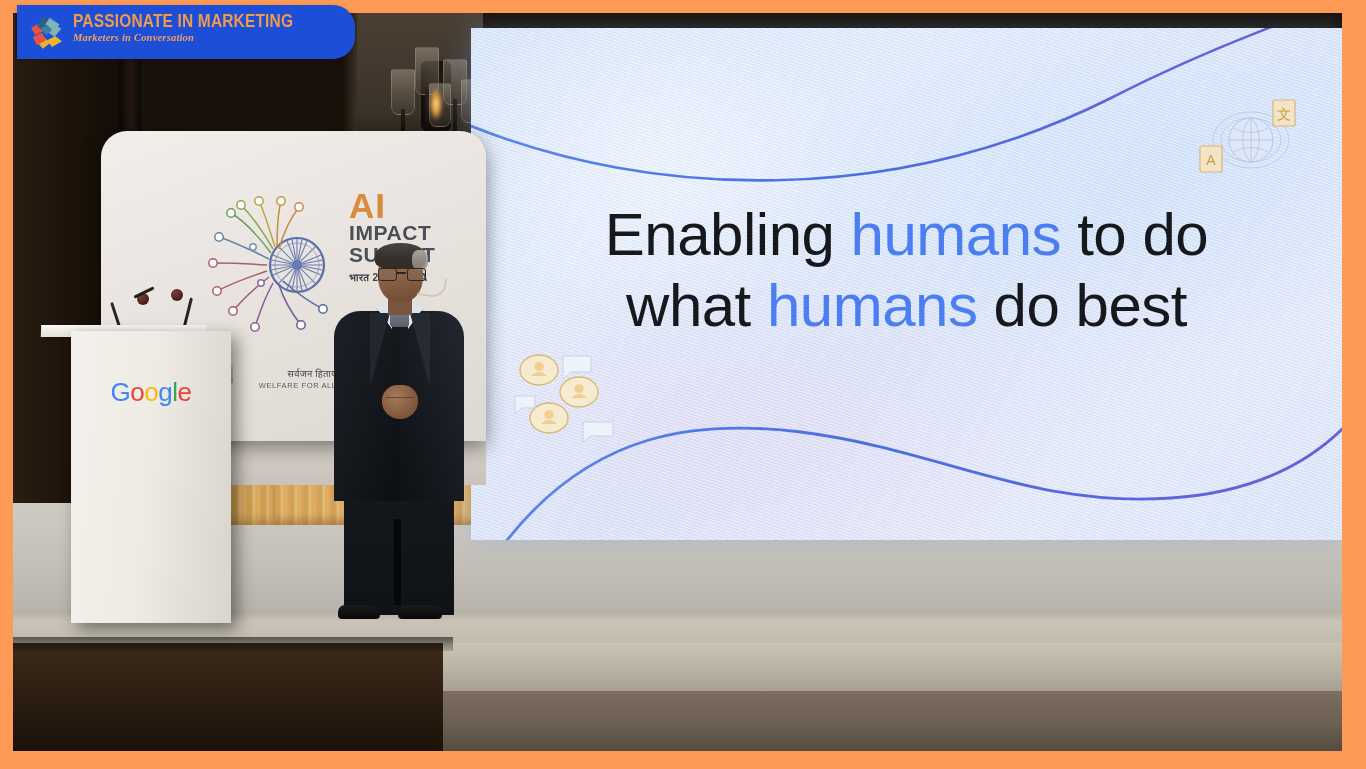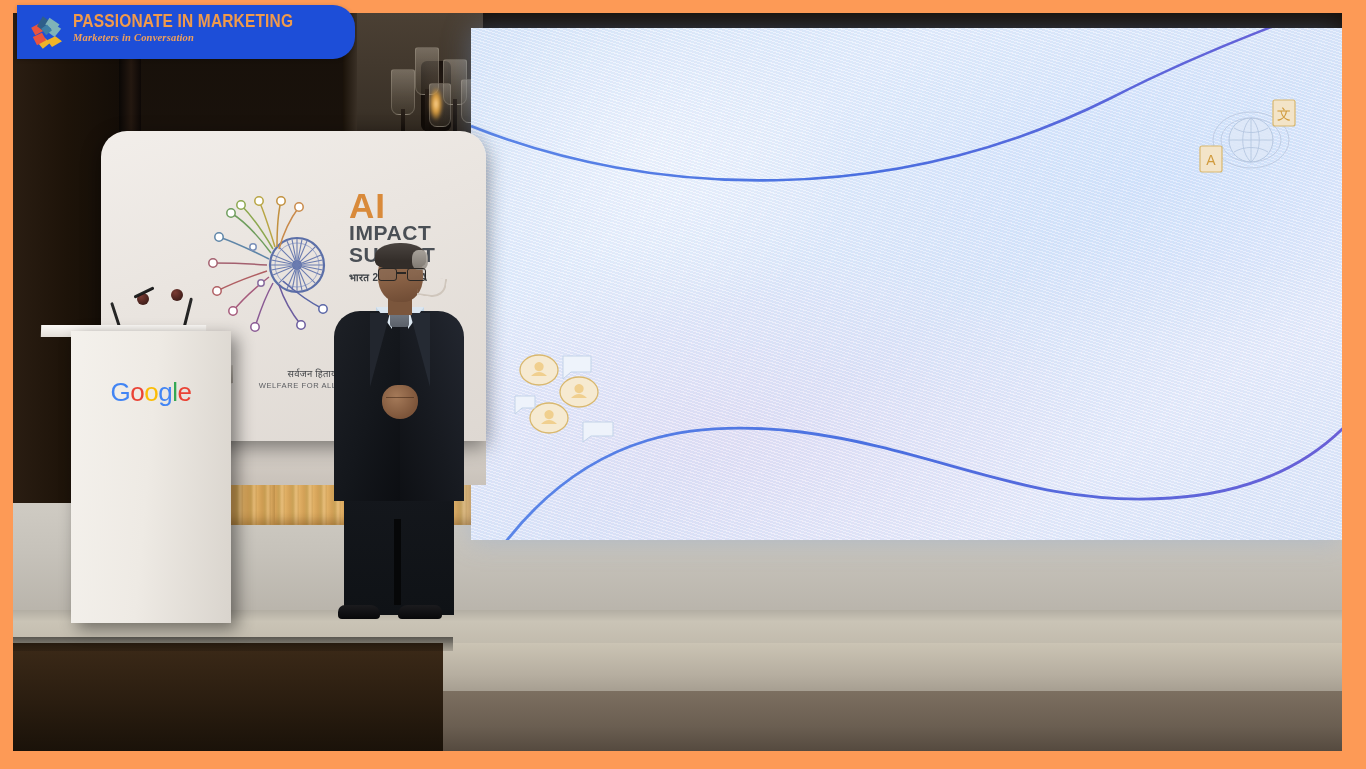--- a/index.html
+++ b/index.html
@@ -474,20 +474,28 @@
           <path d="M36,70 a4.6,4.6 0 1,0 .1,0 Z"></path>
           <path d="M28,84 q8,-8 16,0 Z"></path>
         </g>
         <g fill="#eef3fb" stroke="#c3d3e8" stroke-width="1">
           <path d="M50,16 h28 v16 h-20 l-8,7 v-7 h0 Z"></path>
           <path d="M2,56 h20 v12 h-13 l-7,6 v-6 Z"></path>
           <path d="M70,82 h30 v14 h-22 l-8,6 v-6 Z"></path>
         </g>
       </svg>
 
+      <div class="slide-headline">
+        <div>
+          <span>Enabling </span><span class="hl-accent">humans</span><span> to do</span>
+        </div>
+        <div>
+          <span>what </span><span class="hl-accent">humans</span><span> do best</span>
+        </div>
+      </div>
     </div>
 
     <div class="backdrop-lower"></div>
     <div class="backdrop-panel">
 
       <div class="summit-logo">
 
         <svg class="chakra-wrap" viewBox="0 0 150 150">
 
           <g transform="translate(96,74)">

